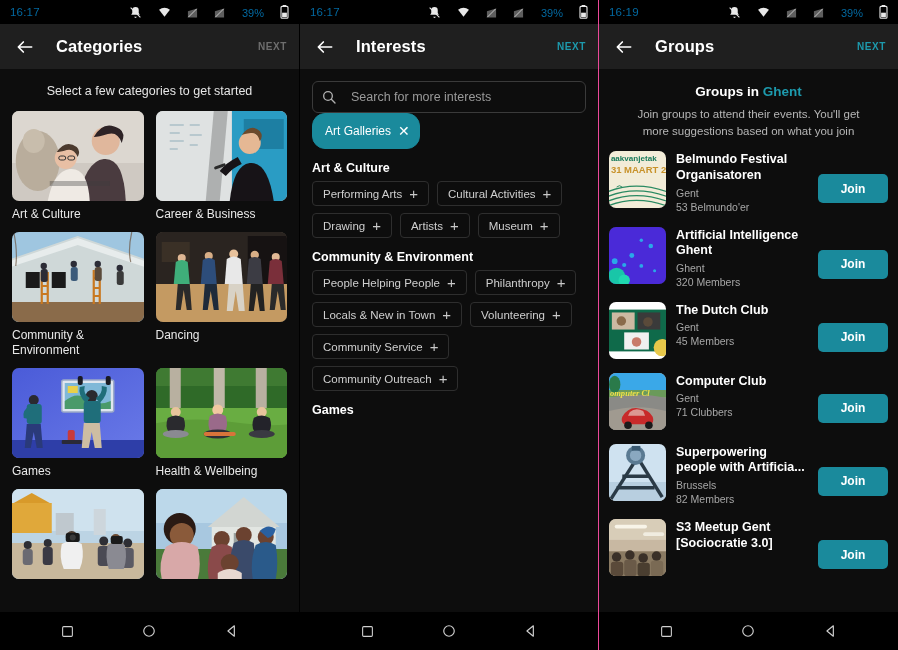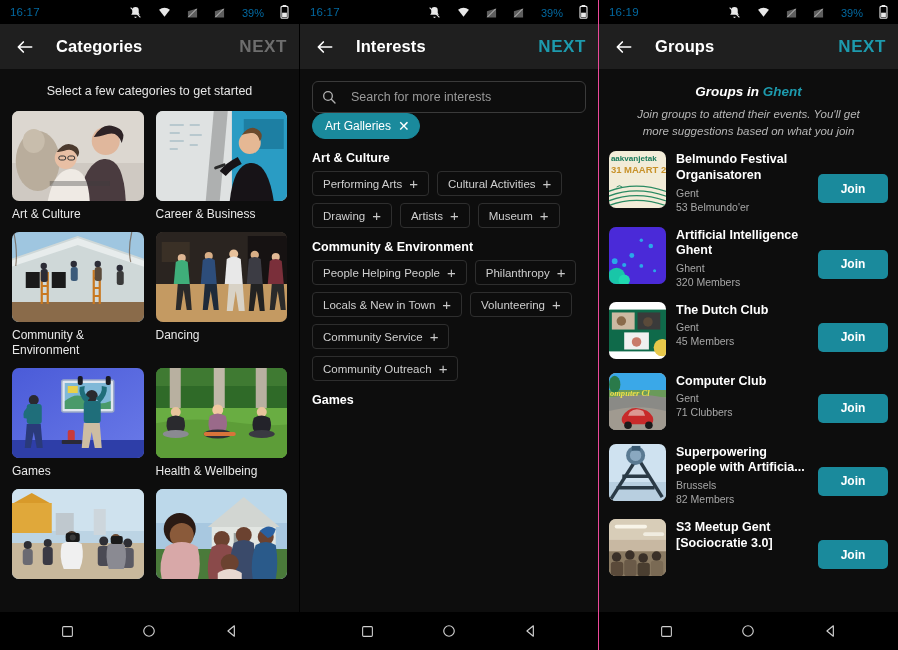--- a/index.html
+++ b/index.html
@@ -58,21 +58,21 @@
   }
   .appbar-title {
     font-size: 16.5px;
     font-weight: bold;
     color: #fff;
     margin-left: 18px;
     letter-spacing: .1px;
   }
   .next-btn {
     margin-left: auto;
-    font-size: 17px;
+    font-size: 10px;
     font-weight: bold;
     letter-spacing: .6px;
     cursor: pointer;
   }
   .next-disabled { color: #6e6e6e; }
   .next-active { color: #1d9aad; }
 
   .body-scroll {
     flex: 1 1 auto;
     overflow: hidden;
@@ -168,32 +168,31 @@
   .chip .plus {
     font-size: 15px;
     line-height: 1;
     color: #c9c9c9;
     font-weight: 300;
   }
   .chip-added {
     background: #1a8a9c;
     border-color: #1a8a9c;
     color: #fff;
-    height: 26px;
+    height: 36px;
     border-radius: 13px;
     padding: 0 9px 0 12px;
     font-size: 12px;
   }
   .chip-added .x { font-size: 14px; line-height: 1; color:#fff; }
 
   
   .groups-head {
     text-align: center;
     padding: 15px 14px 0;
-    font-style: italic;
   }
   .groups-title { font-size: 13.5px; font-weight: bold; color: #fff; }
   .groups-title .city { color: #1d9aad; }
   .groups-sub {
     font-size: 11.5px;
     color: #b6b6b6;
     line-height: 1.45;
     padding: 7px 12px 0;
   }
   .group-list { padding: 12px 10px 0; }

